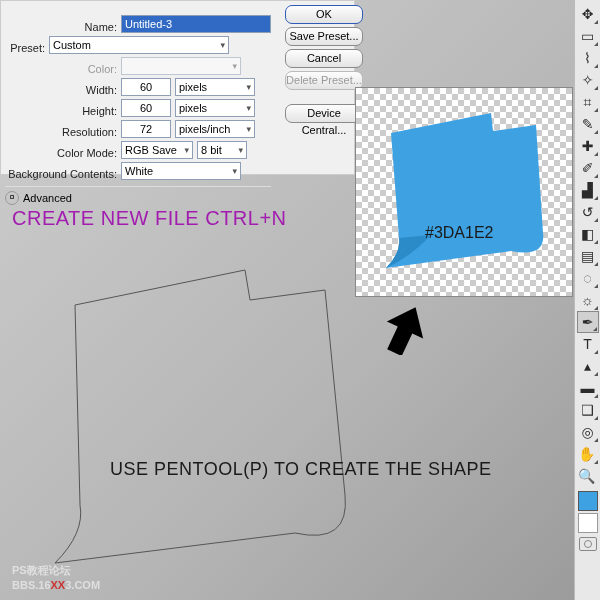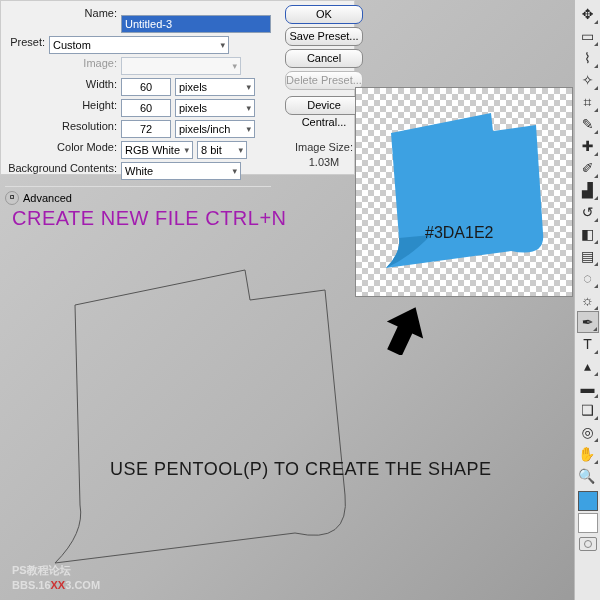--- a/index.html
+++ b/index.html
@@ -1,20 +1,20 @@
 <!DOCTYPE html>
 <html><head>
 <meta charset="utf-8">
 <style>
 *{box-sizing:border-box;margin:0;padding:0;font-family:Tahoma,Arial,sans-serif;font-size:11px}
 body{width:600px;height:600px;background:linear-gradient(135deg,#cfcfcf 0%,#b5b5b5 60%,#9a9a9a 100%);position:relative;overflow:hidden}
 .dialog{position:absolute;top:0;left:0;width:355px;height:175px;background:#f0f0f0;border:1px solid #ccc;display:flex}
 .dlg-left{flex:1;padding:6px 8px 6px 4px}
 .dlg-right{width:90px;padding:4px 6px;display:flex;flex-direction:column;gap:3px;align-items:center}
-.row{display:flex;align-items:flex-start;margin-bottom:3px;gap:4px}
+.row{display:flex;align-items:flex-end;margin-bottom:3px;gap:4px}
 .lbl{width:112px;text-align:right;color:#222}
 .lbl.dis{color:#999}
 .tin{height:18px;border:1px solid #8e9fb5;background:#fff;padding:1px 18px}
 .tin.sel{background:#316ac5;color:#fff}
 .sel{height:18px;border:1px solid #8e9fb5;background:#fff;padding:1px 3px;display:flex;align-items:center;justify-content:space-between}
 .sel .arr{font-size:9px;color:#555}
 .btn{width:78px;height:19px;background:linear-gradient(#fdfdfd,#e4e4e4);border:1px solid #8a8a8a;border-radius:7px;text-align:center;line-height:17px;cursor:pointer}
 .btn.primary{border:1px solid #2f5bb7}
 .btn.dis{color:#999;border-color:#bbb}
 .adv{margin-top:6px;padding-top:4px;border-top:1px solid #ddd;display:flex;align-items:center;gap:4px}
@@ -48,21 +48,21 @@
    <input class="tin sel" style="width: 150px; margin-top: 8px;" value="Untitled-3">
   </div>
   <div class="row">
    <span class="lbl" style="width:40px">Preset:</span>
    <div class="sel" style="width:180px">
           <span>Custom</span>
           <span class="arr">▾</span>
         </div>
   </div>
   <div class="row">
-   <span class="lbl dis">Image:</span>
+   <span class="lbl dis">Color:</span>
    <div class="sel" style="width:120px;opacity:.5">
           <span></span>
           <span class="arr">▾</span>
         </div>
   </div>
   <div class="row">
    <span class="lbl">Width:</span>
    <input class="tin" style="width: 50px;" value="600">
    <div class="sel" style="width:80px">
           <span>pixels</span>
@@ -81,21 +81,21 @@
    <span class="lbl">Resolution:</span>
    <input class="tin" style="width: 50px;" value="72">
    <div class="sel" style="width:80px">
           <span>pixels/inch</span>
           <span class="arr">▾</span>
         </div>
   </div>
   <div class="row">
    <span class="lbl">Color Mode:</span>
    <div class="sel" style="width:72px">
-          <span>RGB White</span>
+          <span>RGB Save</span>
           <span class="arr">▾</span>
         </div>
    <div class="sel" style="width:50px">
           <span>8 bit</span>
           <span class="arr">▾</span>
         </div>
   </div>
   <div class="row">
    <span class="lbl">Background Contents:</span>
    <div class="sel" style="width:120px">
@@ -108,24 +108,20 @@
    <span>Advanced</span>
   </div>
  </div>
  <div class="dlg-right">
   <div class="btn primary">OK</div>
   <div class="btn">Save Preset...</div>
   <div class="btn">Cancel</div>
   <div class="btn dis">Delete Preset...</div>
   <div style="height:8px"></div>
   <div class="btn">Device Central...</div>
-  <div class="imgsize">
-   <div>Image Size:</div>
-   <div>1.03M</div>
-  </div>
  </div>
 </div>
 
 <div class="canvas2">
  <svg class="shape" viewBox="0 0 180 170">
   <path d="M20,30 L120,10 L122,28 L165,22 L172,130 Q175,155 140,148 L15,165 Q30,150 28,135 Z" fill="#3DA1E2"></path>
   <path d="M15,165 Q30,150 28,135 L60,132 Q38,155 15,165 Z" fill="#2b8bc8"></path>
  </svg>
 </div>
 

